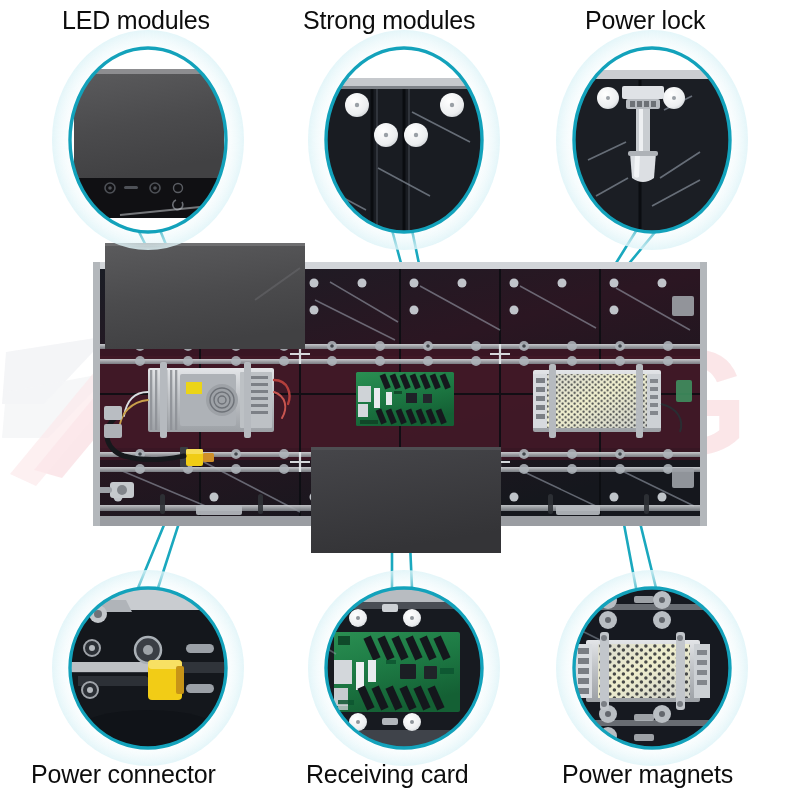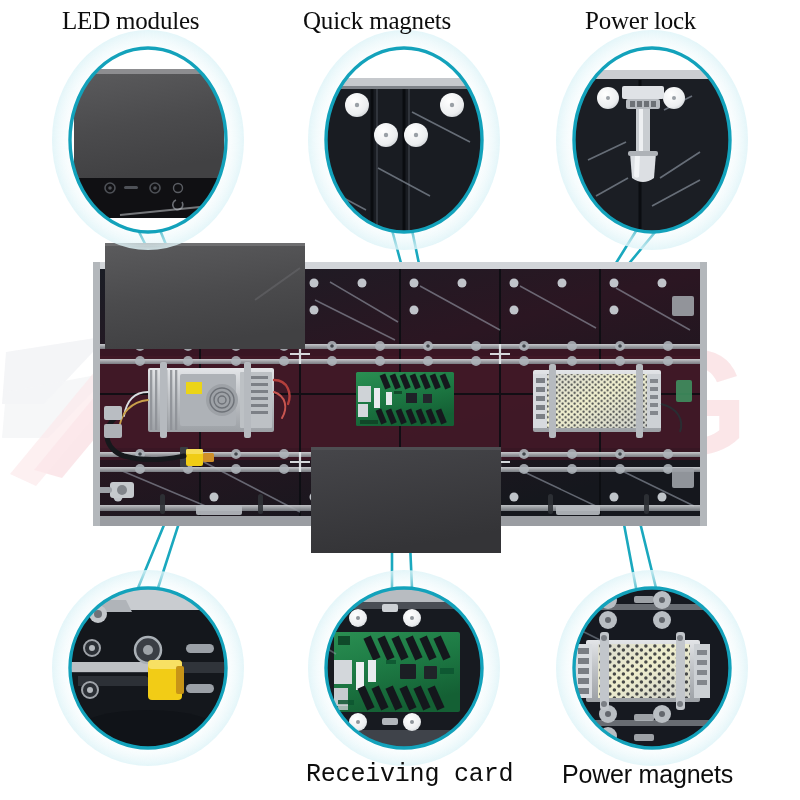--- a/index.html
+++ b/index.html
@@ -27,27 +27,27 @@
   .callout-label {
     position: absolute;
     color: #0d0d0d;
     font-family: "Liberation Sans", sans-serif;
     font-weight: 400;
     font-size: 25px;
     letter-spacing: -0.2px;
     white-space: nowrap;
     line-height: 1;
   }
-  .label-top { top: 8px; font-family: Liberation Serif, serif; }
+  .label-top { top: 8px; }
   .label-bottom { top: 762px; }
   .lbl-led      { left: 62px;  }
   .lbl-magnets  { left: 303px; }
   .lbl-qlock    { left: 585px; }
   .lbl-pconn    { left: 31px;  }
-  .lbl-rcard    { left: 306px; font-family: Liberation Mono, monospace; }
+  .lbl-rcard    { left: 306px; }
   .lbl-psupply  { left: 562px; }
 </style>
 </head>
 <body>
 
 <div id="stage">
 
   <svg id="scene" viewBox="0 0 800 800">
     <defs>
 
@@ -739,19 +739,20 @@
         </g>
         <g stroke="#9aa3b0" stroke-width="1.6" opacity="0.5" fill="none">
           <line x1="576" y1="628" x2="600" y2="640"></line>
         </g>
       </g>
       <ellipse cx="652" cy="668" rx="78" ry="80" fill="none" stroke="#13a2bb" stroke-width="3.4"></ellipse>
     </g>
   </svg>
 
   <div class="callout-label label-top lbl-led">LED modules</div>
-  <div class="callout-label label-top lbl-magnets">Quick magnets</div>
+  <div class="callout-label label-top lbl-magnets">Strong modules</div>
   <div class="callout-label label-top lbl-qlock">Power lock</div>
 
+  <div class="callout-label label-bottom lbl-pconn">Power connector</div>
   <div class="callout-label label-bottom lbl-rcard">Receiving card</div>
   <div class="callout-label label-bottom lbl-psupply">Power magnets</div>
 
 </div>
 
 </body></html>

